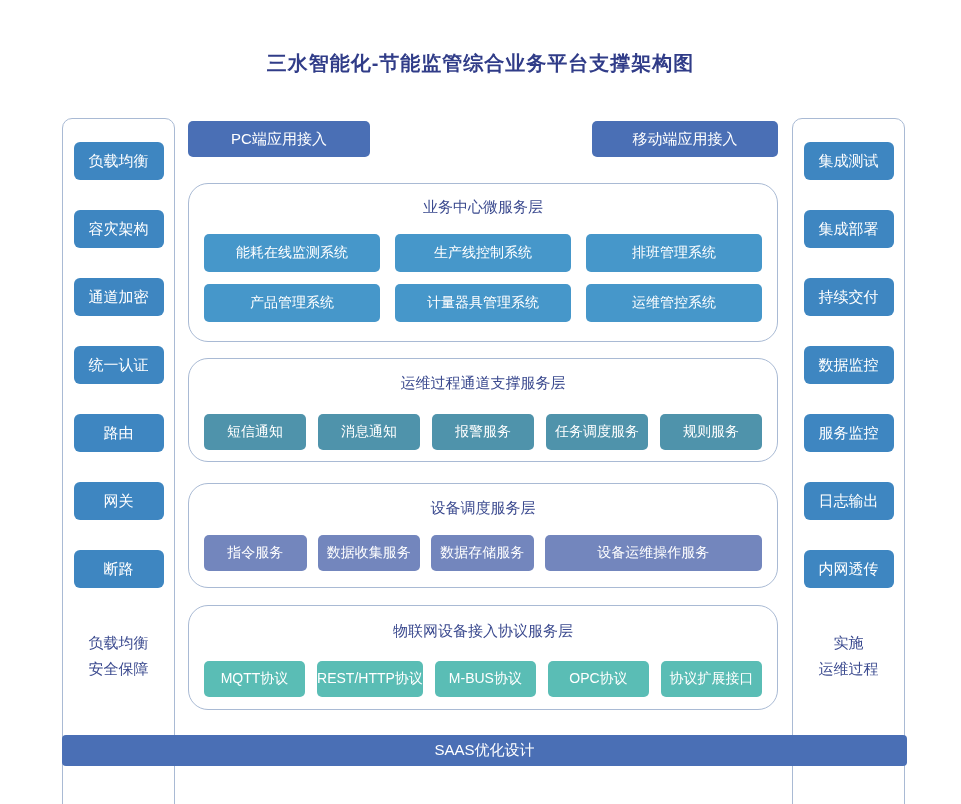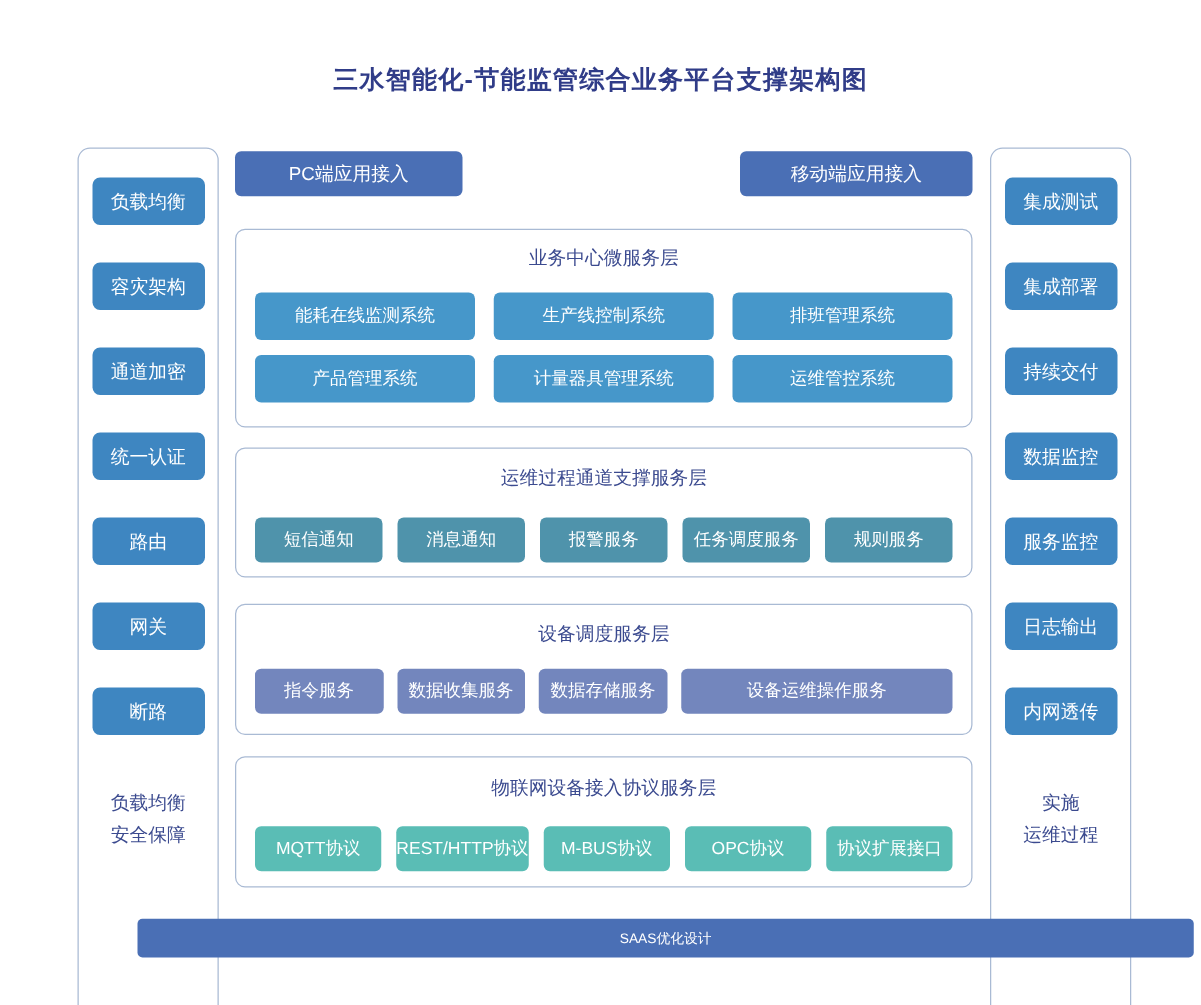--- a/index.html
+++ b/index.html
@@ -55,21 +55,21 @@
     height: 36px; border-radius: 5px;
     background: var(--accent-bar, #4a6fb5);
     color: #ffffff; font-size: 15px;
     display: flex; align-items: center; justify-content: center;
   }
   .top-btn.pc     { width: 182px; }
   .top-btn.mobile { width: 186px; }
   .layer {
     position: absolute; left: 0; width: 590px;
     border: 1px solid var(--container-border, #a9bad4);
-    border-radius: 8px; background: #ffffff;
+    border-radius: 20px; background: #ffffff;
     box-sizing: border-box;
     padding: 0 15px;
   }
   .layer1 { top: 183px; height: 159px; }
   .layer2 { top: 358px; height: 104px; }
   .layer3 { top: 483px; height: 105px; }
   .layer4 { top: 605px; height: 105px; }
   .layer-title {
     text-align: center; font-size: 15px; line-height: 20px;
     color: var(--section-title-text, #3b4a8f);
@@ -96,22 +96,22 @@
   .l1 { height: 38px; background: var(--layer1-box, #4697ca); }
   .l2 { height: 36px; flex: 1 1 0; background: var(--layer2-box, #4f93ab); }
   .l3 { height: 36px; flex: 1 1 0; background: var(--layer3-box, #7386bd); }
   .l3.wide { flex: 2.12 1 0; }
   .l4 { height: 36px; flex: 1 1 0; background: var(--layer4-box, #5abdb5); }
   .bottom-bar {
     position: absolute; left: 62px; top: 735px;
     width: 845px; height: 31px;
     border-radius: 4px;
     background: var(--accent-bar, #4a6fb5);
-    color: #ffffff; font-size: 11px;
-    display: flex; align-items: center; justify-content: center; margin-left: 48px;
+    color: #ffffff; font-size: 15px;
+    display: flex; align-items: center; justify-content: center;
   }
 </style>
 </head>
 <body>
 
 <div class="page">
 
   <h1 class="title">三水智能化-节能监管综合业务平台支撑架构图</h1>
 
   <div class="side-panel left">

